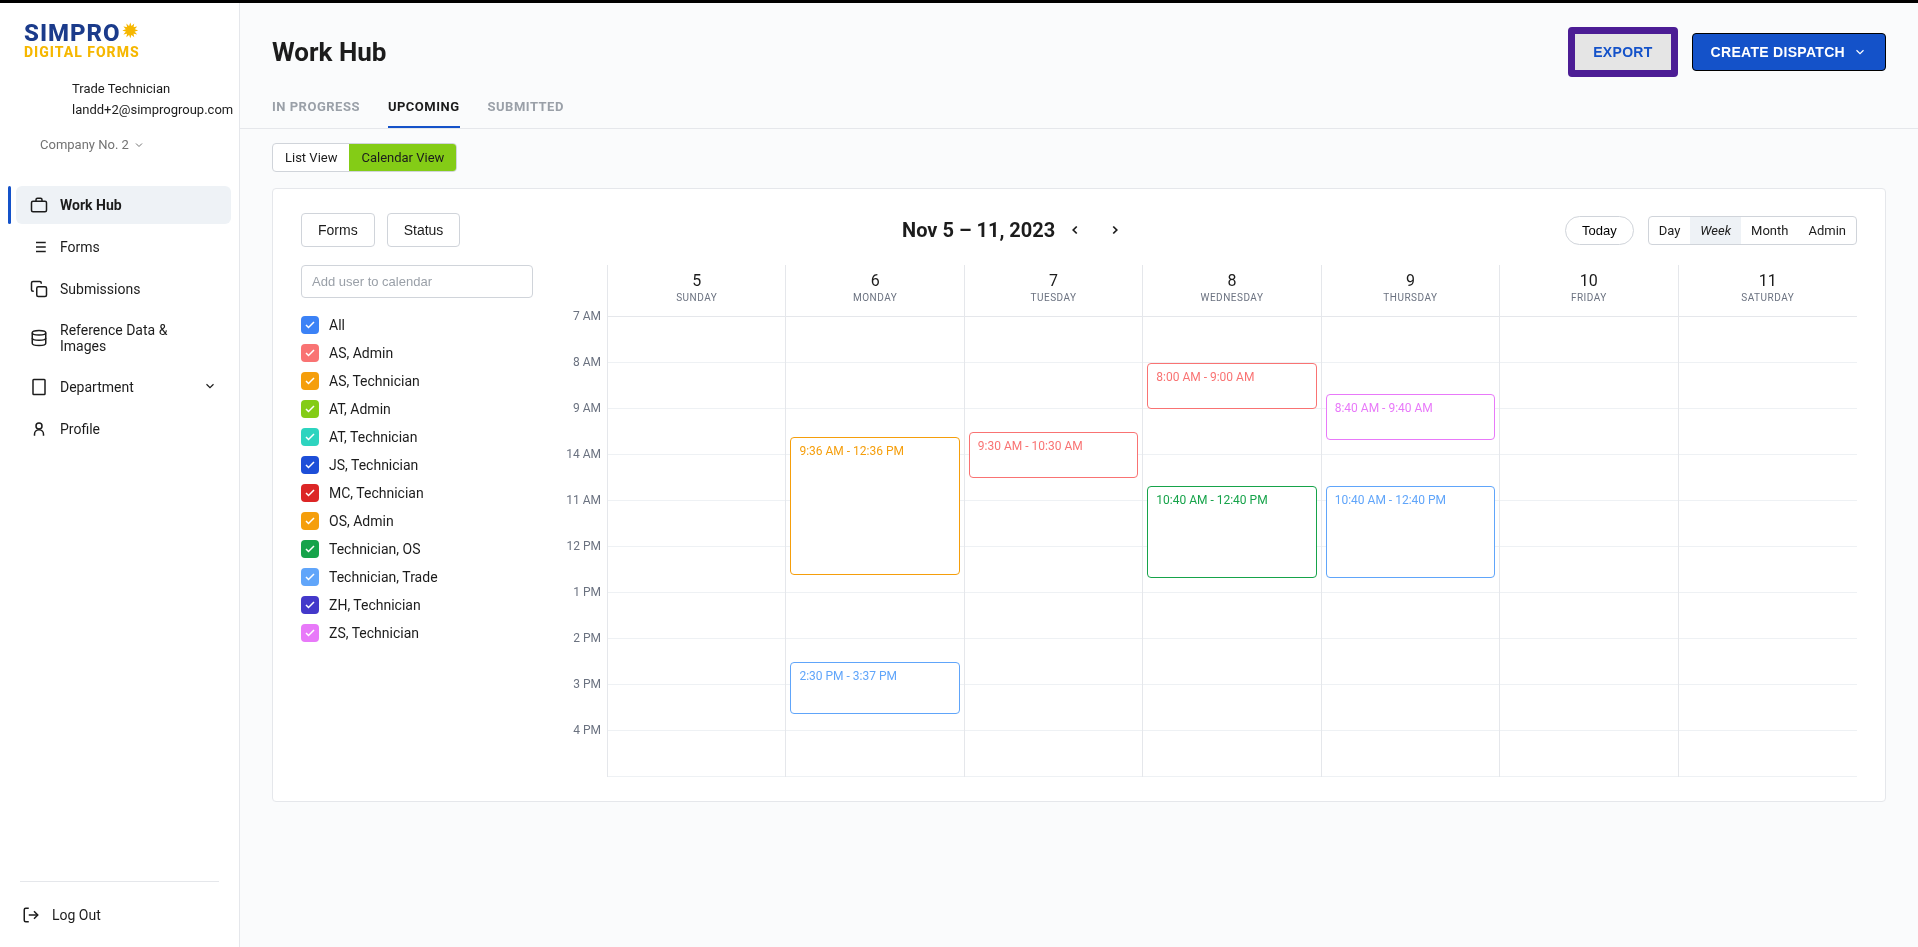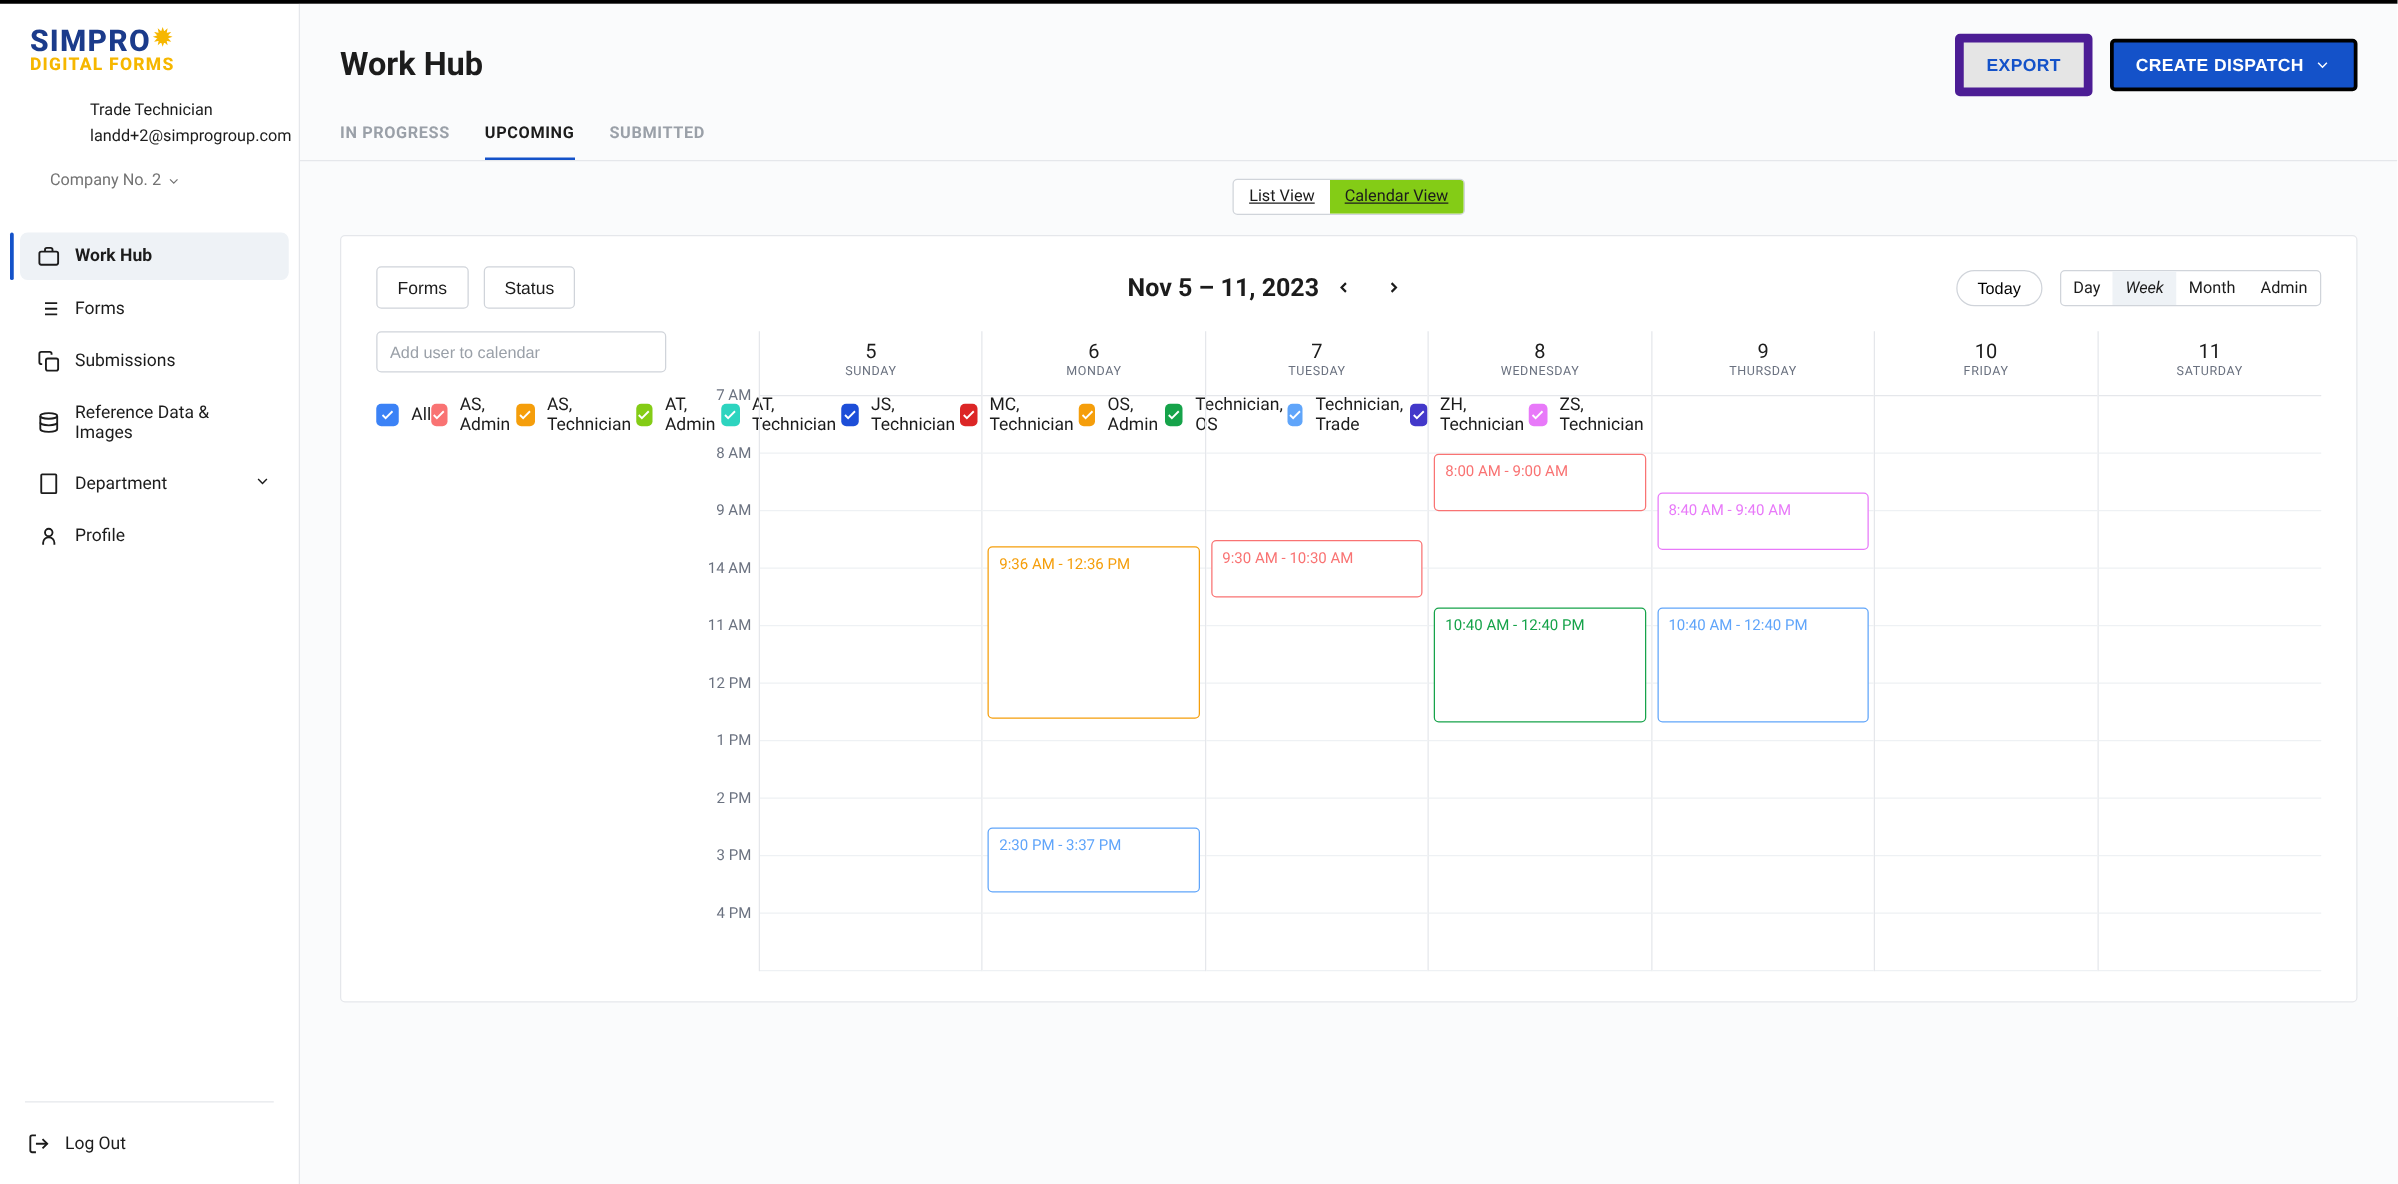--- a/index.html
+++ b/index.html
@@ -155,21 +155,21 @@
   }
   .btn-outline {
     background: #e5e5e5;
     color: #1452c9;
     border: 7px solid #4c1d95;
     margin-right: 14px;
   }
   .btn-primary {
     background: #1452c9;
     color: #fff;
-    border: 3px solid #000000;
+    border: 1px solid #000000;
   }
   .btn-primary svg { margin-left: 8px; }
 
   
   .tabs {
     display: flex;
     padding: 0 32px;
     border-bottom: 1px solid #e5e7eb;
     background: #fafbfc;
   }
@@ -184,23 +184,22 @@
     border-bottom: 2px solid transparent;
   }
   .tab.active {
     color: #1c1c1c;
     border-bottom-color: #1452c9;
   }
 
   
   .view-toggle-row {
     display: flex;
-    justify-content: center;
+    justify-content: flex-start;
     padding: 14px 32px 10px 32px;
-    text-decoration: underline;
   }
   .seg {
     border: 1px solid #d0d4da;
     border-radius: 4px;
     display: inline-flex;
     overflow: hidden;
     font-size: 13px;
     background: #fff;
   }
   .seg .seg-item {
@@ -291,21 +290,21 @@
     border: 1px solid #d0d4da;
     border-radius: 4px;
     padding: 8px 10px;
     font-size: 13px;
     color: #333;
     margin-bottom: 18px;
   }
   .user-input::placeholder { color: #9aa0a8; }
   .user-list {
     display: flex;
-    flex-direction: row;
+    flex-direction: column;
   }
   .user-row {
     display: flex;
     align-items: center;
     margin-bottom: 10px;
     font-size: 14px;
     color: #1c1c1c;
     cursor: pointer;
   }
   .chk {

